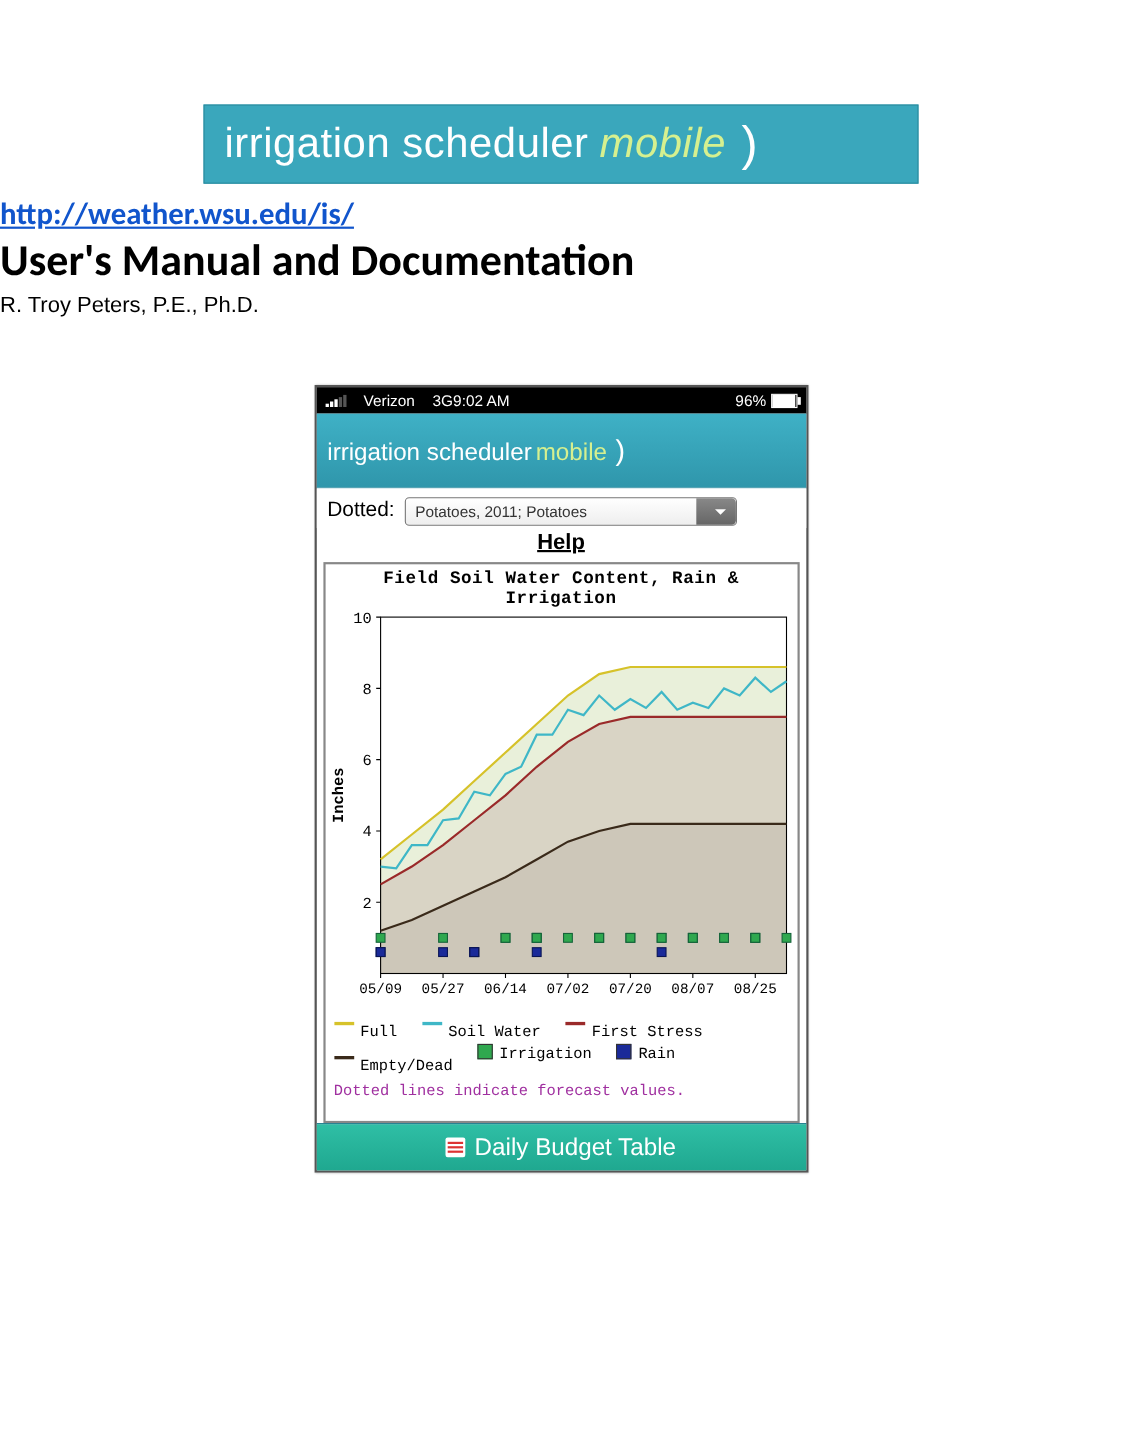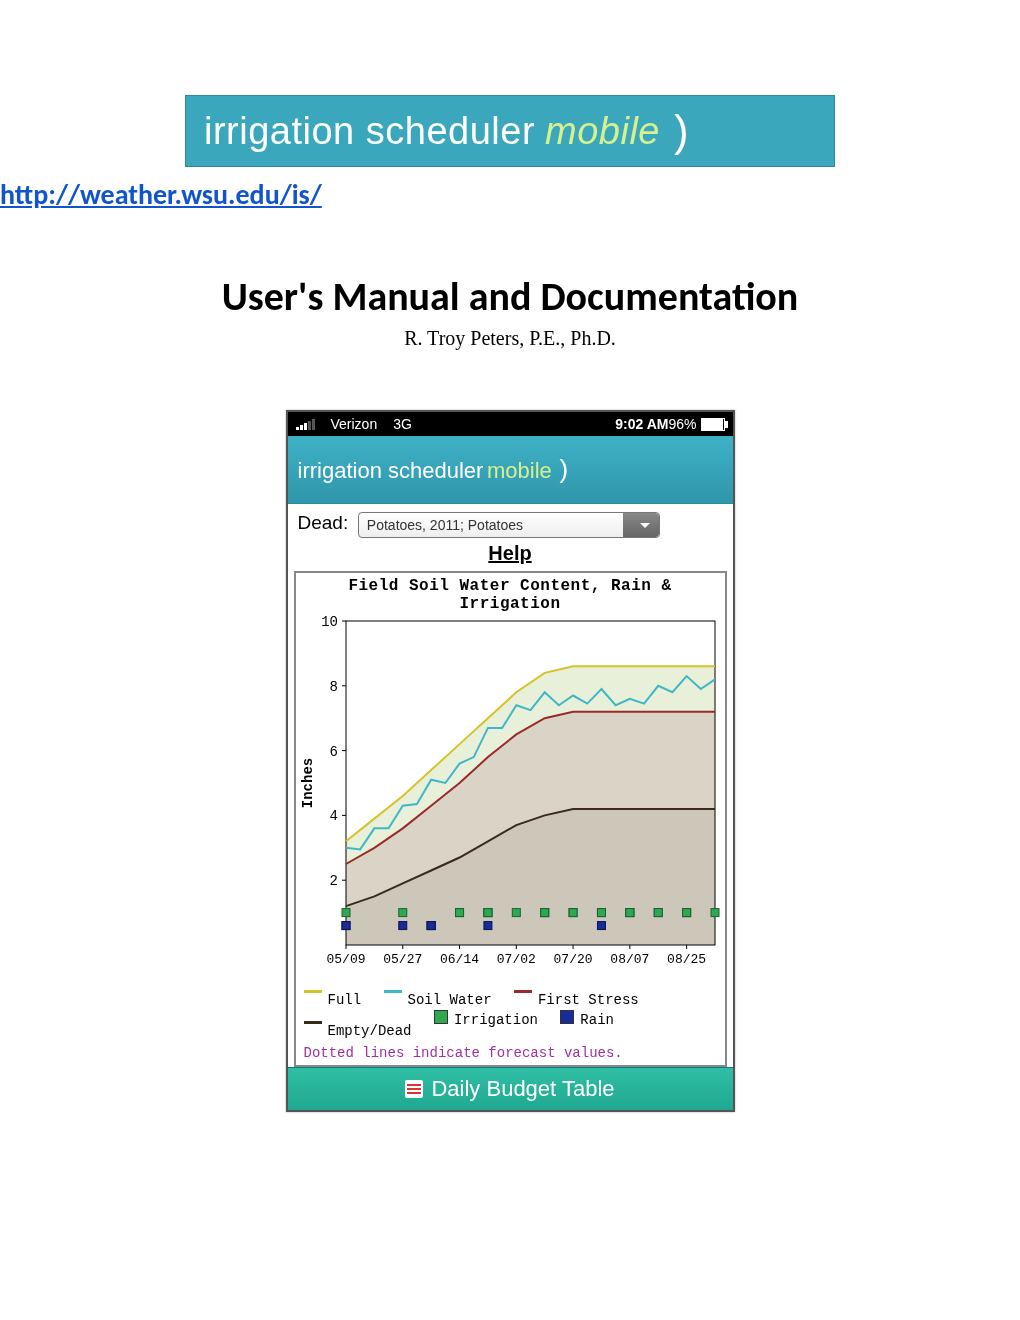--- a/index.html
+++ b/index.html
@@ -2,26 +2,26 @@
 <html><head>
 <meta charset="utf-8">
 <style>
   html,body{margin:0;padding:0;background:#fff;font-family:Calibri,Arial,sans-serif;color:#000}
   .page{width:1020px;height:1153px;margin:0 auto;position:relative;box-sizing:border-box;padding-top:95px}
   .banner{width:612px;margin:0 auto;background:#3aa7bc;border:1px solid #2a8a9e;padding:10px 18px;display:flex;align-items:center;gap:12px}
   .banner .title{font-family:Arial,sans-serif;font-weight:400;font-size:38px;letter-spacing:.5px;color:#fff;display:flex;align-items:center;gap:10px}
   .paren{color:#fff;font-size:44px;font-weight:300;margin-left:4px}
   .link-row{margin-top:10px}
   .link-row a{color:#1155cc;font-weight:700;font-size:28px;text-decoration:underline;font-family:Calibri,Arial,sans-serif}
-  .headline{text-align:center;font-weight:700;font-size:40px;margin-top:60px;font-family:Calibri,Arial,sans-serif}
-  .author{text-align:center;font-size:20px;margin-top:6px;font-family:Liberation Serif, serif}
+  .headline{text-align:left;font-weight:700;font-size:40px;font-family:Calibri,Arial,sans-serif}
+  .author{text-align:left;font-size:20px;margin-top:6px;font-family:Liberation Sans, sans-serif}
   .phone{width:445px;margin:60px auto 0;border:2px solid #555;background:#fff;box-shadow:0 0 2px rgba(0,0,0,.3)}
   .status{background:#000;color:#fff;font:14px Arial;display:flex;align-items:center;padding:2px 8px;height:20px}
   .status .left{display:flex;align-items:center;gap:16px}
-  .status .mid{flex:1;text-align:right;font-weight:700}
+  .status .mid{flex:1;text-align:left;font-weight:400}
   .status .right{display:flex;align-items:center;gap:4px}
   .bars{display:inline-flex;align-items:flex-end;gap:1px}
   .bars i{display:inline-block;width:3px;background:#fff}
   .battery{display:inline-block;width:22px;height:11px;border:1px solid #fff;position:relative}
   .battery:after{content:"";position:absolute;right:-4px;top:2px;width:3px;height:7px;background:#fff}
   .battery i{display:block;height:100%;width:96%;background:#fff}
   .appbar{background:linear-gradient(#3fb1c6,#2f96ab);padding:18px 10px;border-bottom:1px solid #2a8a9e}
   .appbar .t{color:#fff;font:22px Arial;display:inline}
   .appbar .m{color:#d6f08f;font-style:italic;font:22px Arial}
   .appbar .pr{color:#fff;font:26px Arial;font-weight:300;margin-left:4px}
@@ -33,21 +33,21 @@
   .sel .arrow:before{content:"";border:5px solid transparent;border-top-color:#fff;margin-top:5px}
   .help{text-align:center;padding:2px 0 6px}
   .help a{color:#000000;font:700 20px Arial;text-decoration:underline}
   .chart-wrap{margin:0 6px;border:2px solid #888;background:#fff;padding:0}
   .chart-title{text-align:center;font:700 16px "Courier New",monospace;padding:4px 2px 0;letter-spacing:.5px}
   svg{display:block}
   .legend{font:14px "Courier New",monospace;padding:6px 8px 2px;line-height:20px}
   .lg-item{display:inline-flex;margin-right:14px;white-space:nowrap}
   .lg-item .sw{display:inline-block;width:18px;height:0;border-top:3px solid;margin-right:6px}
   .lg-item .sq{display:inline-block;width:12px;height:12px;margin-right:6px;border:1px solid #333}
-  .forecast-note{color:#a030a0;font:14px "Courier New",monospace;padding:2px 8px 4px}
+  .forecast-note{color:#a030a0;font:14px "Courier New",monospace;padding:2px 8px 19px}
   .footer-btn{background:linear-gradient(#2fbfa5,#1fa890);padding:8px 0;text-align:center;color:#fff;font:22px Arial;border-top:1px solid #178;display:flex;align-items:center;justify-content:center;gap:8px}
   .footer-btn .ic{display:inline-block;width:18px;height:18px;background:#fff;border-radius:2px;position:relative}
   .footer-btn .ic:before{content:"";position:absolute;left:2px;right:2px;top:4px;height:2px;background:#d33;box-shadow:0 4px 0 #d33,0 8px 0 #d33}
 </style>
 </head>
 <body>
 
 <div class="page">
 
   <div class="banner">
@@ -88,21 +88,21 @@
       </div>
     </div>
 
     <div class="appbar">
       <span class="t">irrigation scheduler</span>
       <span class="m">mobile</span>
       <span class="pr">)</span>
     </div>
 
     <div class="fieldrow">
-      <label>Dead:</label>
+      <label>Dotted:</label>
       <span class="sel">
         <span>Potatoes, 2011; Potatoes</span>
         <span class="arrow"></span>
       </span>
     </div>
     <div class="help">
       <a href="#">Help</a>
     </div>
 
     <div class="chart-wrap">

